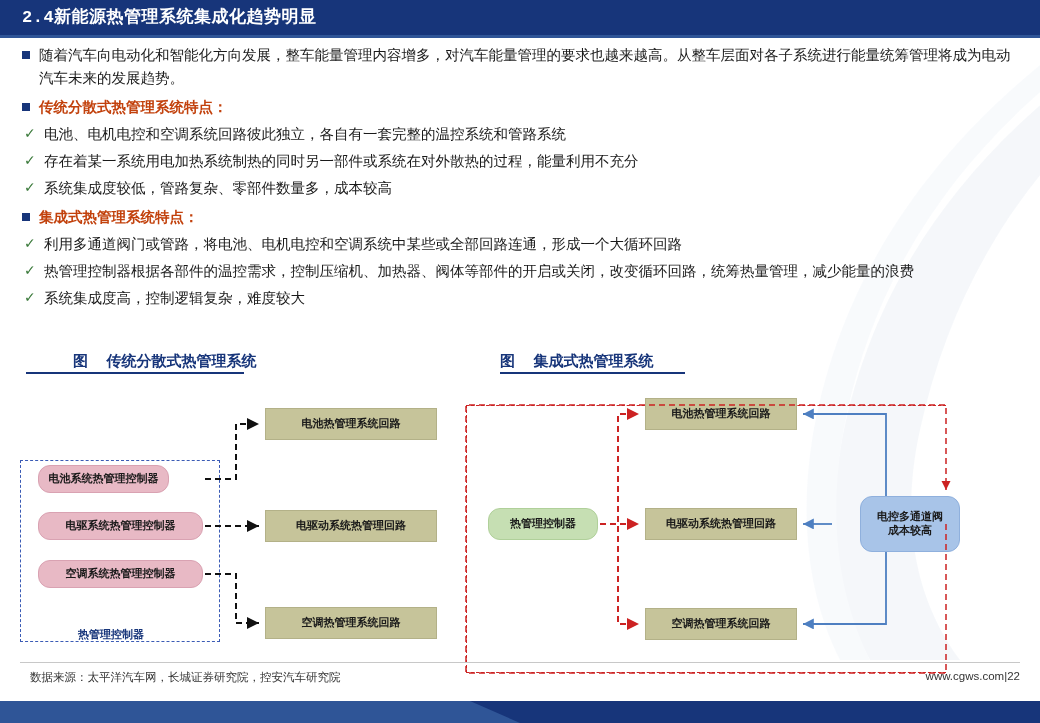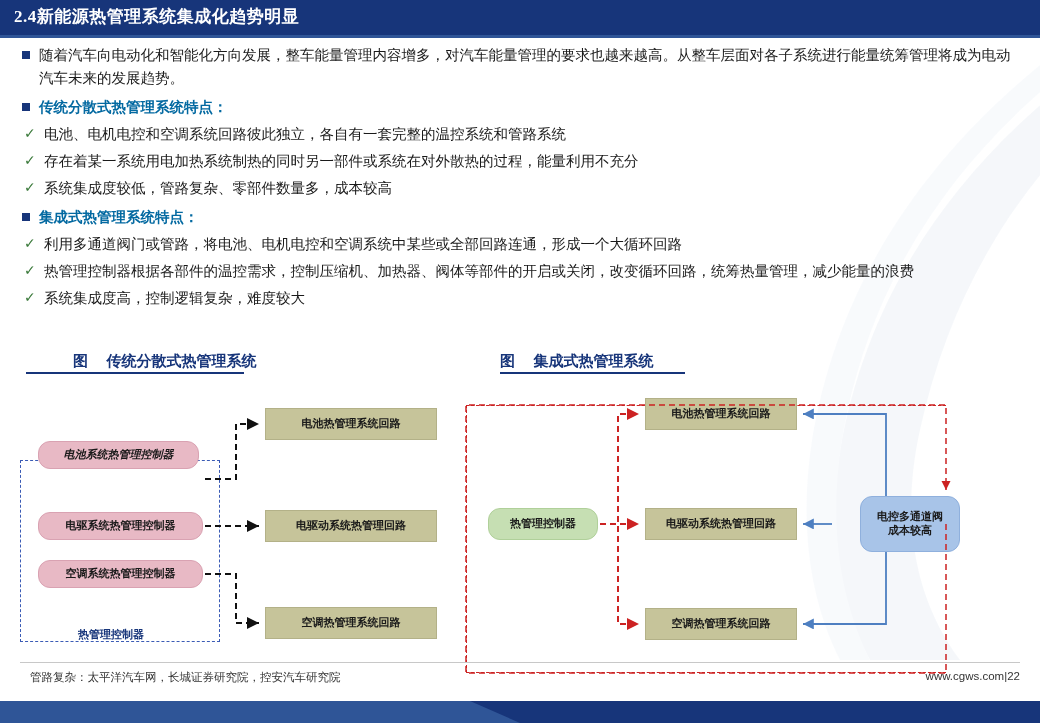--- a/index.html
+++ b/index.html
@@ -18,24 +18,24 @@
     position:absolute; right:-120px; top:20px; width:620px; height:640px;
     pointer-events:none; opacity:.55;
   }
 
   
   .title-bar {
     position:absolute; left:0; top:0; width:1040px; height:35px;
     background:#17357a;
   }
   .title-text {
-    position:absolute; left:14px; top:5px;
+    position:absolute; left:22px; top:5px;
     color:#ffffff; font-size:17px; font-weight:bold;
     letter-spacing:.5px;
-    font-family:Liberation Serif, serif;
+    font-family:Liberation Mono, monospace;
   }
   .title-underline {
     position:absolute; left:0; top:35px; width:1040px; height:3px; background:#2f5597;
   }
 
   
   .content { position:absolute; left:0; top:44px; width:1040px; }
 
   .para {
     position:relative;
@@ -45,21 +45,21 @@
 
   .bullet-row { display:flex; align-items:flex-start; margin-bottom:2px; }
   .sq-marker {
     width:8px; height:8px; background:#17357a; margin:7px 9px 0 22px; flex:0 0 8px;
   }
   .check-marker {
     color:#3b7a3b; font-size:14px; margin:2px 8px 0 24px; flex:0 0 12px;
     font-family:"DejaVu Sans",sans-serif;
   }
   .bullet-text { flex:1; padding-right:26px; }
-  .heading-blue { color:#0369a1; font-weight:bold; }
+  .heading-blue { color:#c2410c; font-weight:bold; }
 
   
   .fig-title {
     position:absolute; font-size:15px; font-weight:bold; color:#17357a;
     font-family:"DejaVu Sans","Liberation Sans",sans-serif;
   }
   .fig-underline { position:absolute; height:2px; background:#17357a; }
 
   .box {
     position:absolute; display:flex; align-items:center; justify-content:center;
@@ -177,21 +177,21 @@
   <div class="fig-title" style="left:500px; top:352px;">
     <span>图</span>
     <span style="display:inline-block; width:8px;"></span>
     <span>集成式热管理系统</span>
   </div>
   <div class="fig-underline" style="left:500px; top:372px; width:185px;"></div>
 
   <div class="dash-border-blue" style="left:20px; top:460px; width:200px; height:182px;"></div>
   <div class="ctrl-label" style="left:78px; top:627px;">热管理控制器</div>
 
-  <div class="box box-pink" style="left:38px; top:441px; width:161px; height:28px;font-style:italic;">电池系统热管理控制器</div>
+  <div class="box box-pink" style="left:38px; top:465px; width:131px; height:28px;">电池系统热管理控制器</div>
   <div class="box box-pink" style="left:38px; top:512px; width:165px; height:28px;">电驱系统热管理控制器</div>
   <div class="box box-pink" style="left:38px; top:560px; width:165px; height:28px;">空调系统热管理控制器</div>
 
   <div class="box box-khaki" style="left:265px; top:408px; width:172px; height:32px;">电池热管理系统回路</div>
   <div class="box box-khaki" style="left:265px; top:510px; width:172px; height:32px;">电驱动系统热管理回路</div>
   <div class="box box-khaki" style="left:265px; top:607px; width:172px; height:32px;">空调热管理系统回路</div>
 
   <div class="dash-border-red" style="left:466px; top:405px; width:480px; height:268px; border-right:none; border-top-color:#cc2222;"></div>
 
   <div class="box box-green" style="left:488px; top:508px; width:110px; height:32px;">热管理控制器</div>
@@ -227,20 +227,20 @@
     <path d="M 600 524 L 618 524 L 618 624 L 639 624" stroke="#cc2222" stroke-width="2" stroke-dasharray="6,4" fill="none" marker-end="url(#arrRed)"></path>
 
     <path d="M 946 524 L 946 673 L 466 673 L 466 405 L 946 405 L 946 490" stroke="#cc2222" stroke-width="1.5" stroke-dasharray="6,4" fill="none" marker-end="url(#arrRed)"></path>
 
     <path d="M 886 496 L 886 414 L 803 414" stroke="#4e7fc1" stroke-width="1.8" fill="none" marker-end="url(#arrBlue)"></path>
     <path d="M 832 524 L 803 524" stroke="#4e7fc1" stroke-width="1.8" fill="none" marker-end="url(#arrBlue)"></path>
     <path d="M 886 552 L 886 624 L 803 624" stroke="#4e7fc1" stroke-width="1.8" fill="none" marker-end="url(#arrBlue)"></path>
   </svg>
 
   <div class="footer-line"></div>
-  <div class="source-text">管路复杂：太平洋汽车网，长城证券研究院，控安汽车研究院</div>
+  <div class="source-text">数据来源：太平洋汽车网，长城证券研究院，控安汽车研究院</div>
   <div class="url-text">
     <span>www.cgws.com</span>|<span>22</span>
   </div>
   <div class="footer-bar-dark"></div>
   <div class="footer-bar-light"></div>
 
 </div>
 
 </body></html>

